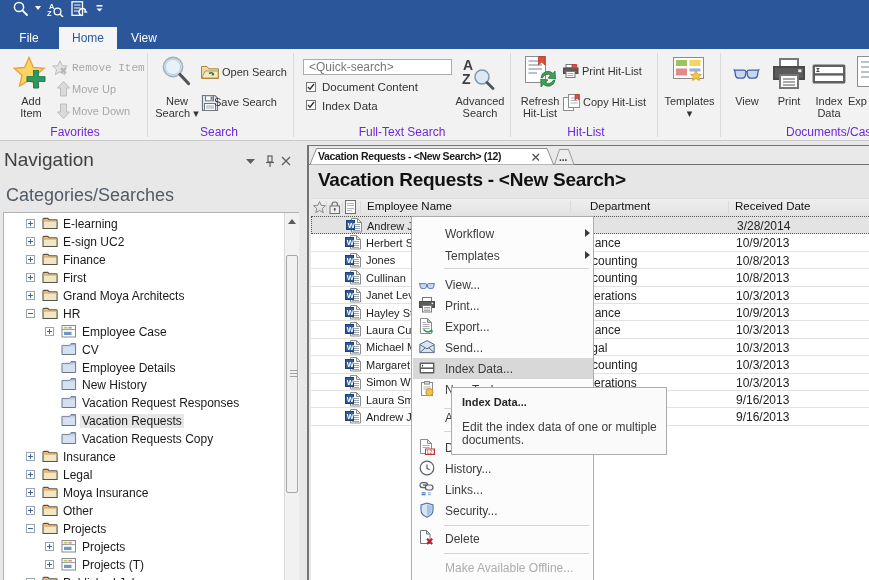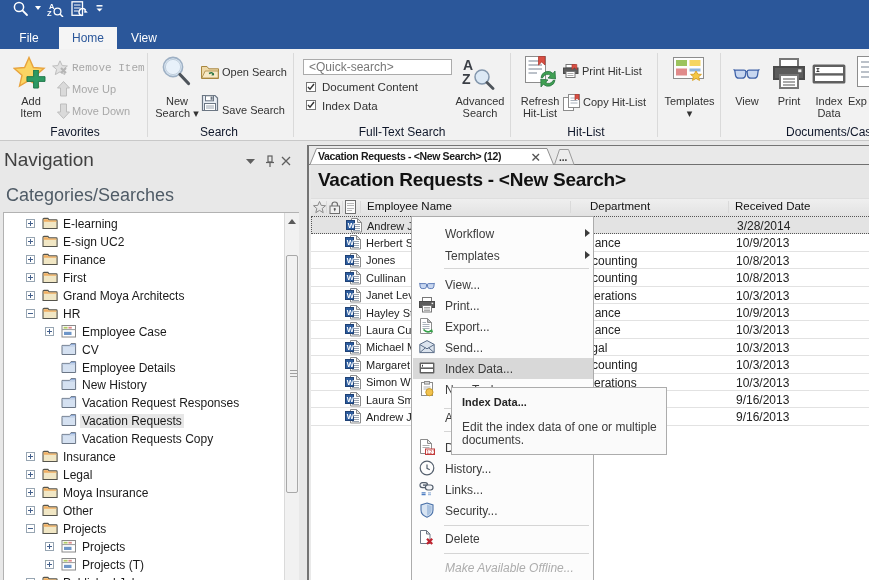--- a/index.html
+++ b/index.html
@@ -10,21 +10,21 @@
 
 #titlebar { left:0; top:0; width:869px; height:27px; background:#2B579A; }
 
 #tabrow { left:0; top:27px; width:869px; height:22px; background:#2B579A; }
 #tabrow .tab { position:absolute; top:0; height:22px; line-height:22px; color:#FFFFFF; font-size:12px; text-align:center; }
 #hometab { position:absolute; left:59px; top:0; width:58px; height:22px; background:#F5F5F5; color:#2B579A; font-size:12px; text-align:center; line-height:22px; }
 
 
 #ribbon { left:0; top:49px; width:869px; height:92px; background:#F2F2F2; border-bottom:1px solid #C8C8C8; }
 .gsep { position:absolute; top:4px; width:1px; height:84px; background:#DADADA; }
-.glabel { position:absolute; top:76px; height:14px; font-size:12px; color:#0f172a; text-align:center; }
+.glabel { position:absolute; top:76px; height:14px; font-size:12px; color:#6d28d9; text-align:center; }
 .btext { position:absolute; font-size:11px; color:#333; text-align:center; line-height:11.5px; }
 .btext2 { position:absolute; font-size:11px; color:#333; line-height:11px; }
 .gray { color:#A8A8A8 !important; }
 .cbx { position:absolute; width:10px; height:10px; background:#FFF; border:1px solid #767676; }
 .cbx svg { position:absolute; left:0px; top:0px; }
 
 
 #navpanel { left:0; top:141px; width:307px; height:439px; background:#E8E8E8; }
 #navtitle { position:absolute; left:4px; top:8px; font-size:19px; color:#404040; }
 #cattitle { position:absolute; left:6px; top:44px; font-size:18px; color:#4F5B66; }
@@ -361,21 +361,21 @@
       <use href="#magnifier"></use>
     </svg>
   <div class="btext" style="left:155px; top:47px; width:44px;">New<br>Search&nbsp;▾</div>
   <svg style="position:absolute; left:201px; top:15px;" width="18" height="15" viewBox="0 0 18 15">
       <use href="#ofolder"></use>
     </svg>
   <div class="btext2" style="left:222px; top:18px;">Open Search</div>
   <svg style="position:absolute; left:201px; top:45px;" width="18" height="18" viewBox="0 0 18 18">
       <use href="#floppy"></use>
     </svg>
-  <div class="btext2" style="left:222px; top:48px;margin-top:8px;">Save Search</div>
+  <div class="btext2" style="left:214px; top:48px;">Save Search</div>
   <div class="glabel" style="left:174px; width:90px;">Search</div>
 
   <div style="position:absolute; left:303px; top:10px; width:149px; height:16px; background:#FFF; border:1px solid #ABABAB; font-size:12px; color:#777; line-height:15px; padding-left:5px;">&lt;Quick-search&gt;</div>
   <div class="cbx" style="left:306px; top:33px;">
       <svg width="8" height="8" viewBox="0 0 8 8">
         <path d="M1 4 L3 6.2 L7 1" fill="none" stroke="#333" stroke-width="1.4"></path>
       </svg>
     </div>
   <div class="btext2" style="left:322px; top:33px; font-size:11.5px;">Document Content</div>
   <div class="cbx" style="left:306px; top:51px;">
@@ -801,21 +801,21 @@
       <span class="t">Security...</span>
     </div>
   <div class="msep" style="top:307.5px;"></div>
   <div class="mi" style="top:311px;">
       <svg class="ic" width="14" height="15">
         <use href="#delic"></use>
       </svg>
       <span class="t">Delete</span>
     </div>
   <div class="msep" style="top:336px;"></div>
-  <div class="mi" style="top:340px;font-style:italic;">
+  <div class="mi" style="top:340px;">
       <span class="t" style="color:#ADADAD;">Make Available Offline...</span>
     </div>
 </div>
 
 <div class="abs" id="tooltip">
   <div style="position:absolute; left:10px; top:8px; font-weight:bold; font-size:11px; color:#262626;">Index Data...</div>
   <div style="position:absolute; left:10px; top:33px; line-height:13px; font-size:12px;">Edit the index data of one or multiple<br>documents.</div>
 </div>
 
 </body></html>

